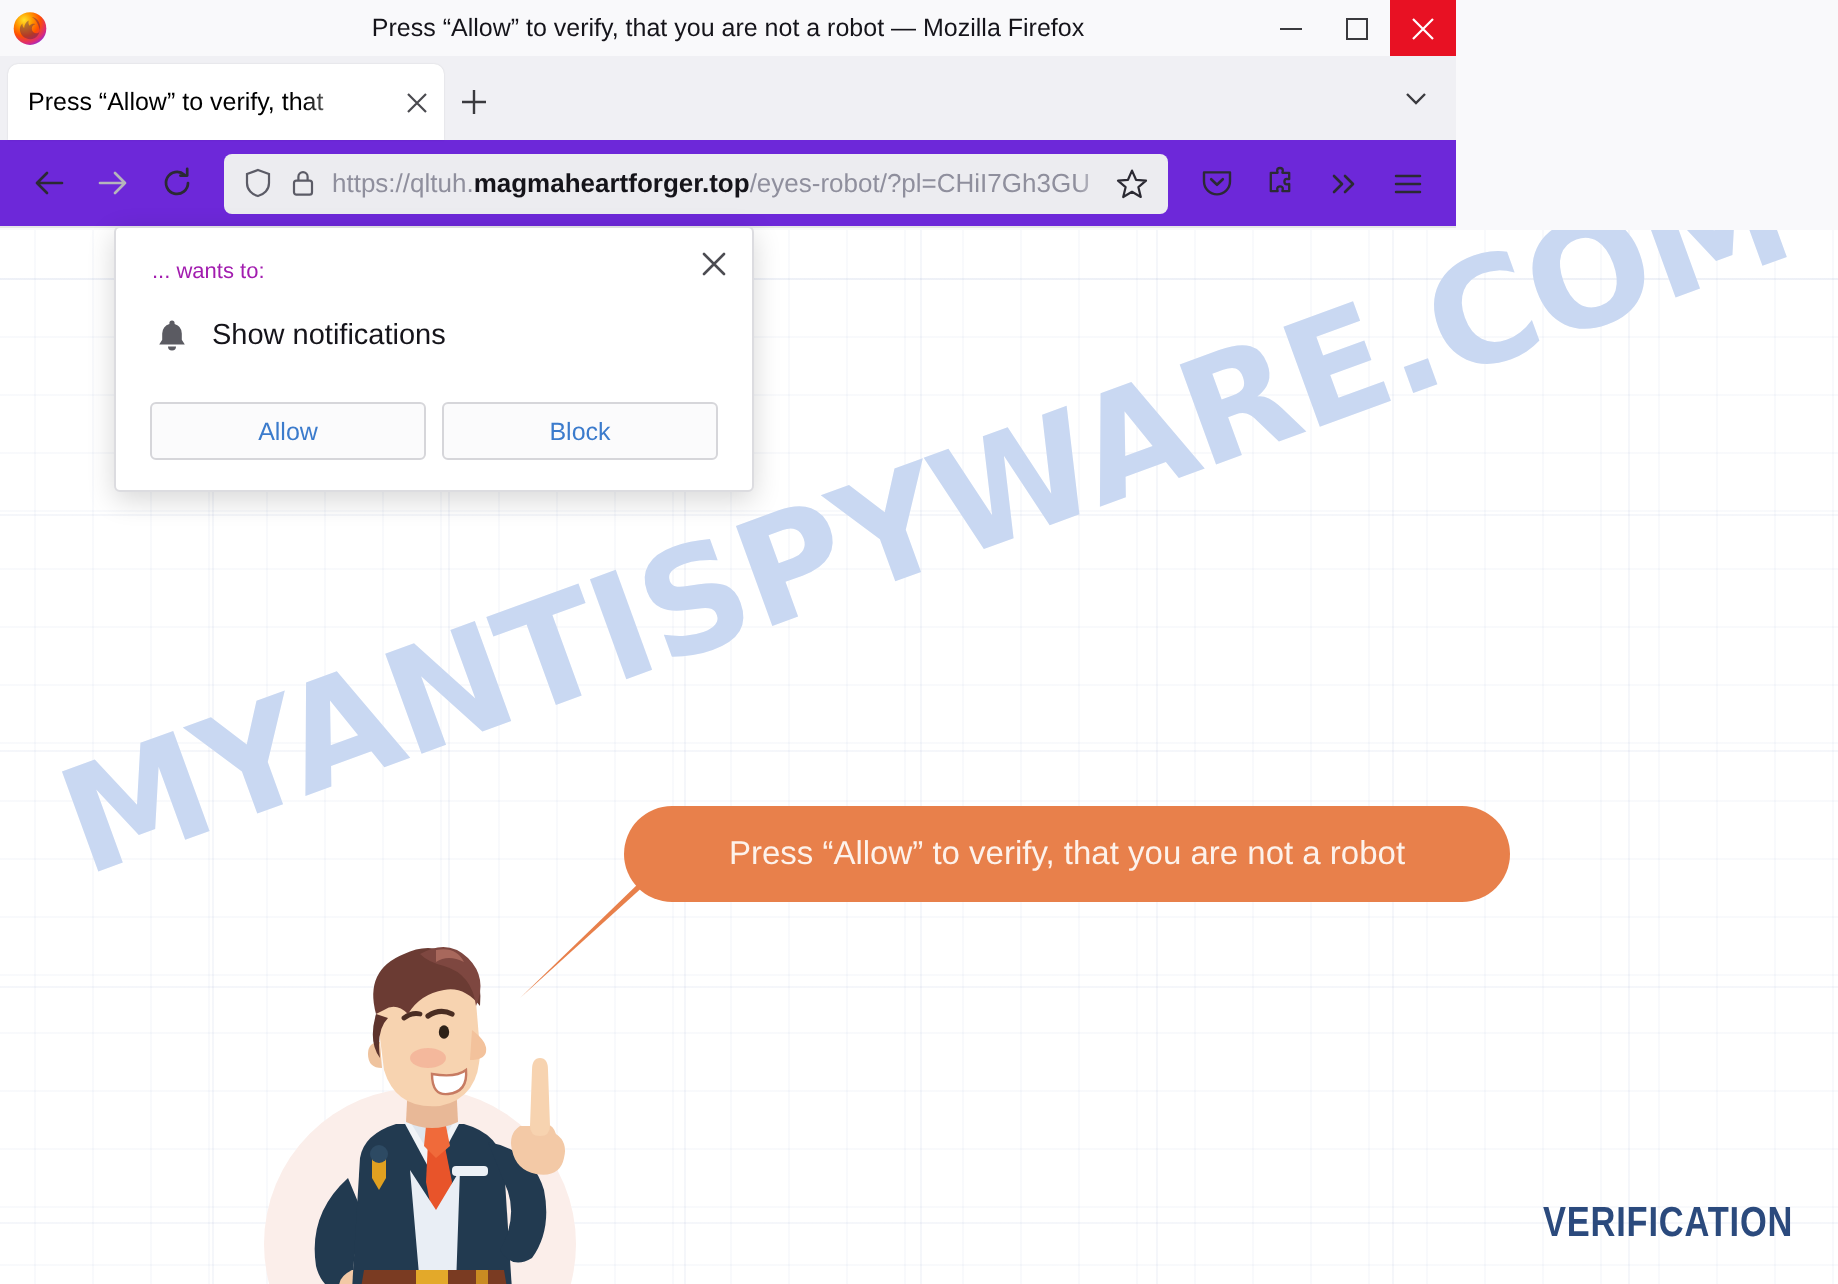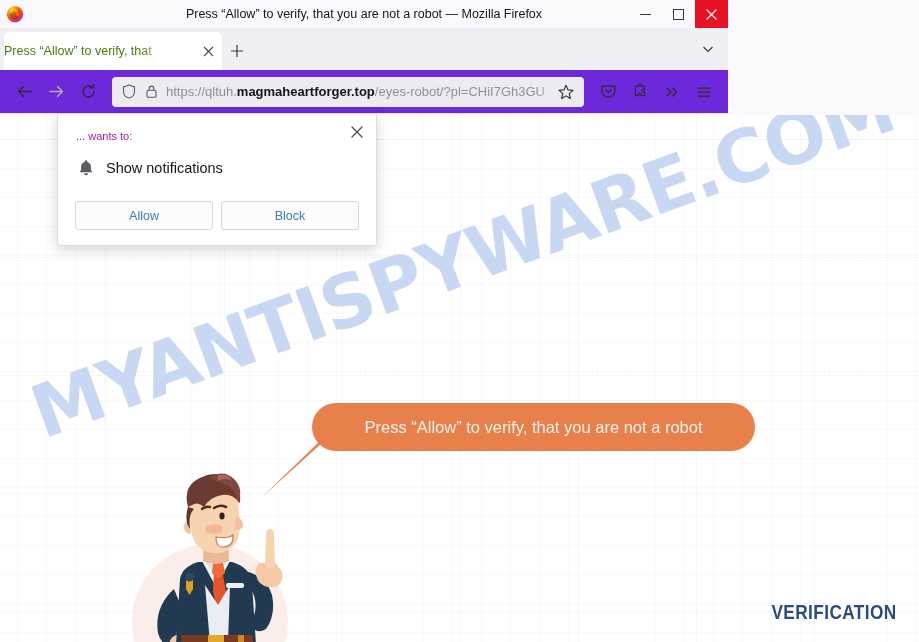--- a/index.html
+++ b/index.html
@@ -45,21 +45,22 @@
   #tab {
     margin-left: 4px; margin-bottom: 0;
     height: 38px; width: 218px;
     background: #ffffff;
     border-radius: 5px 5px 0 0;
     display: flex; align-items: center;
     box-shadow: 0 0 1px rgba(0,0,0,.12);
     position: relative;
   }
   #tab-title {
-    font-size: 12.5px; color: #4d7c0f;
+    font-size: 12.5px; color: #000000;
+    margin-left: 10px;
     white-space: nowrap; overflow: hidden;
     width: 168px;
     -webkit-mask-image: linear-gradient(to right, #000 82%, transparent 100%);
     mask-image: linear-gradient(to right, #000 82%, transparent 100%);
   }
   #tab-close {
     position: absolute; right: 5px; top: 10px;
     width: 18px; height: 18px;
     display: flex; align-items: center; justify-content: center;
     border-radius: 3px; color: #4a4a4f;

